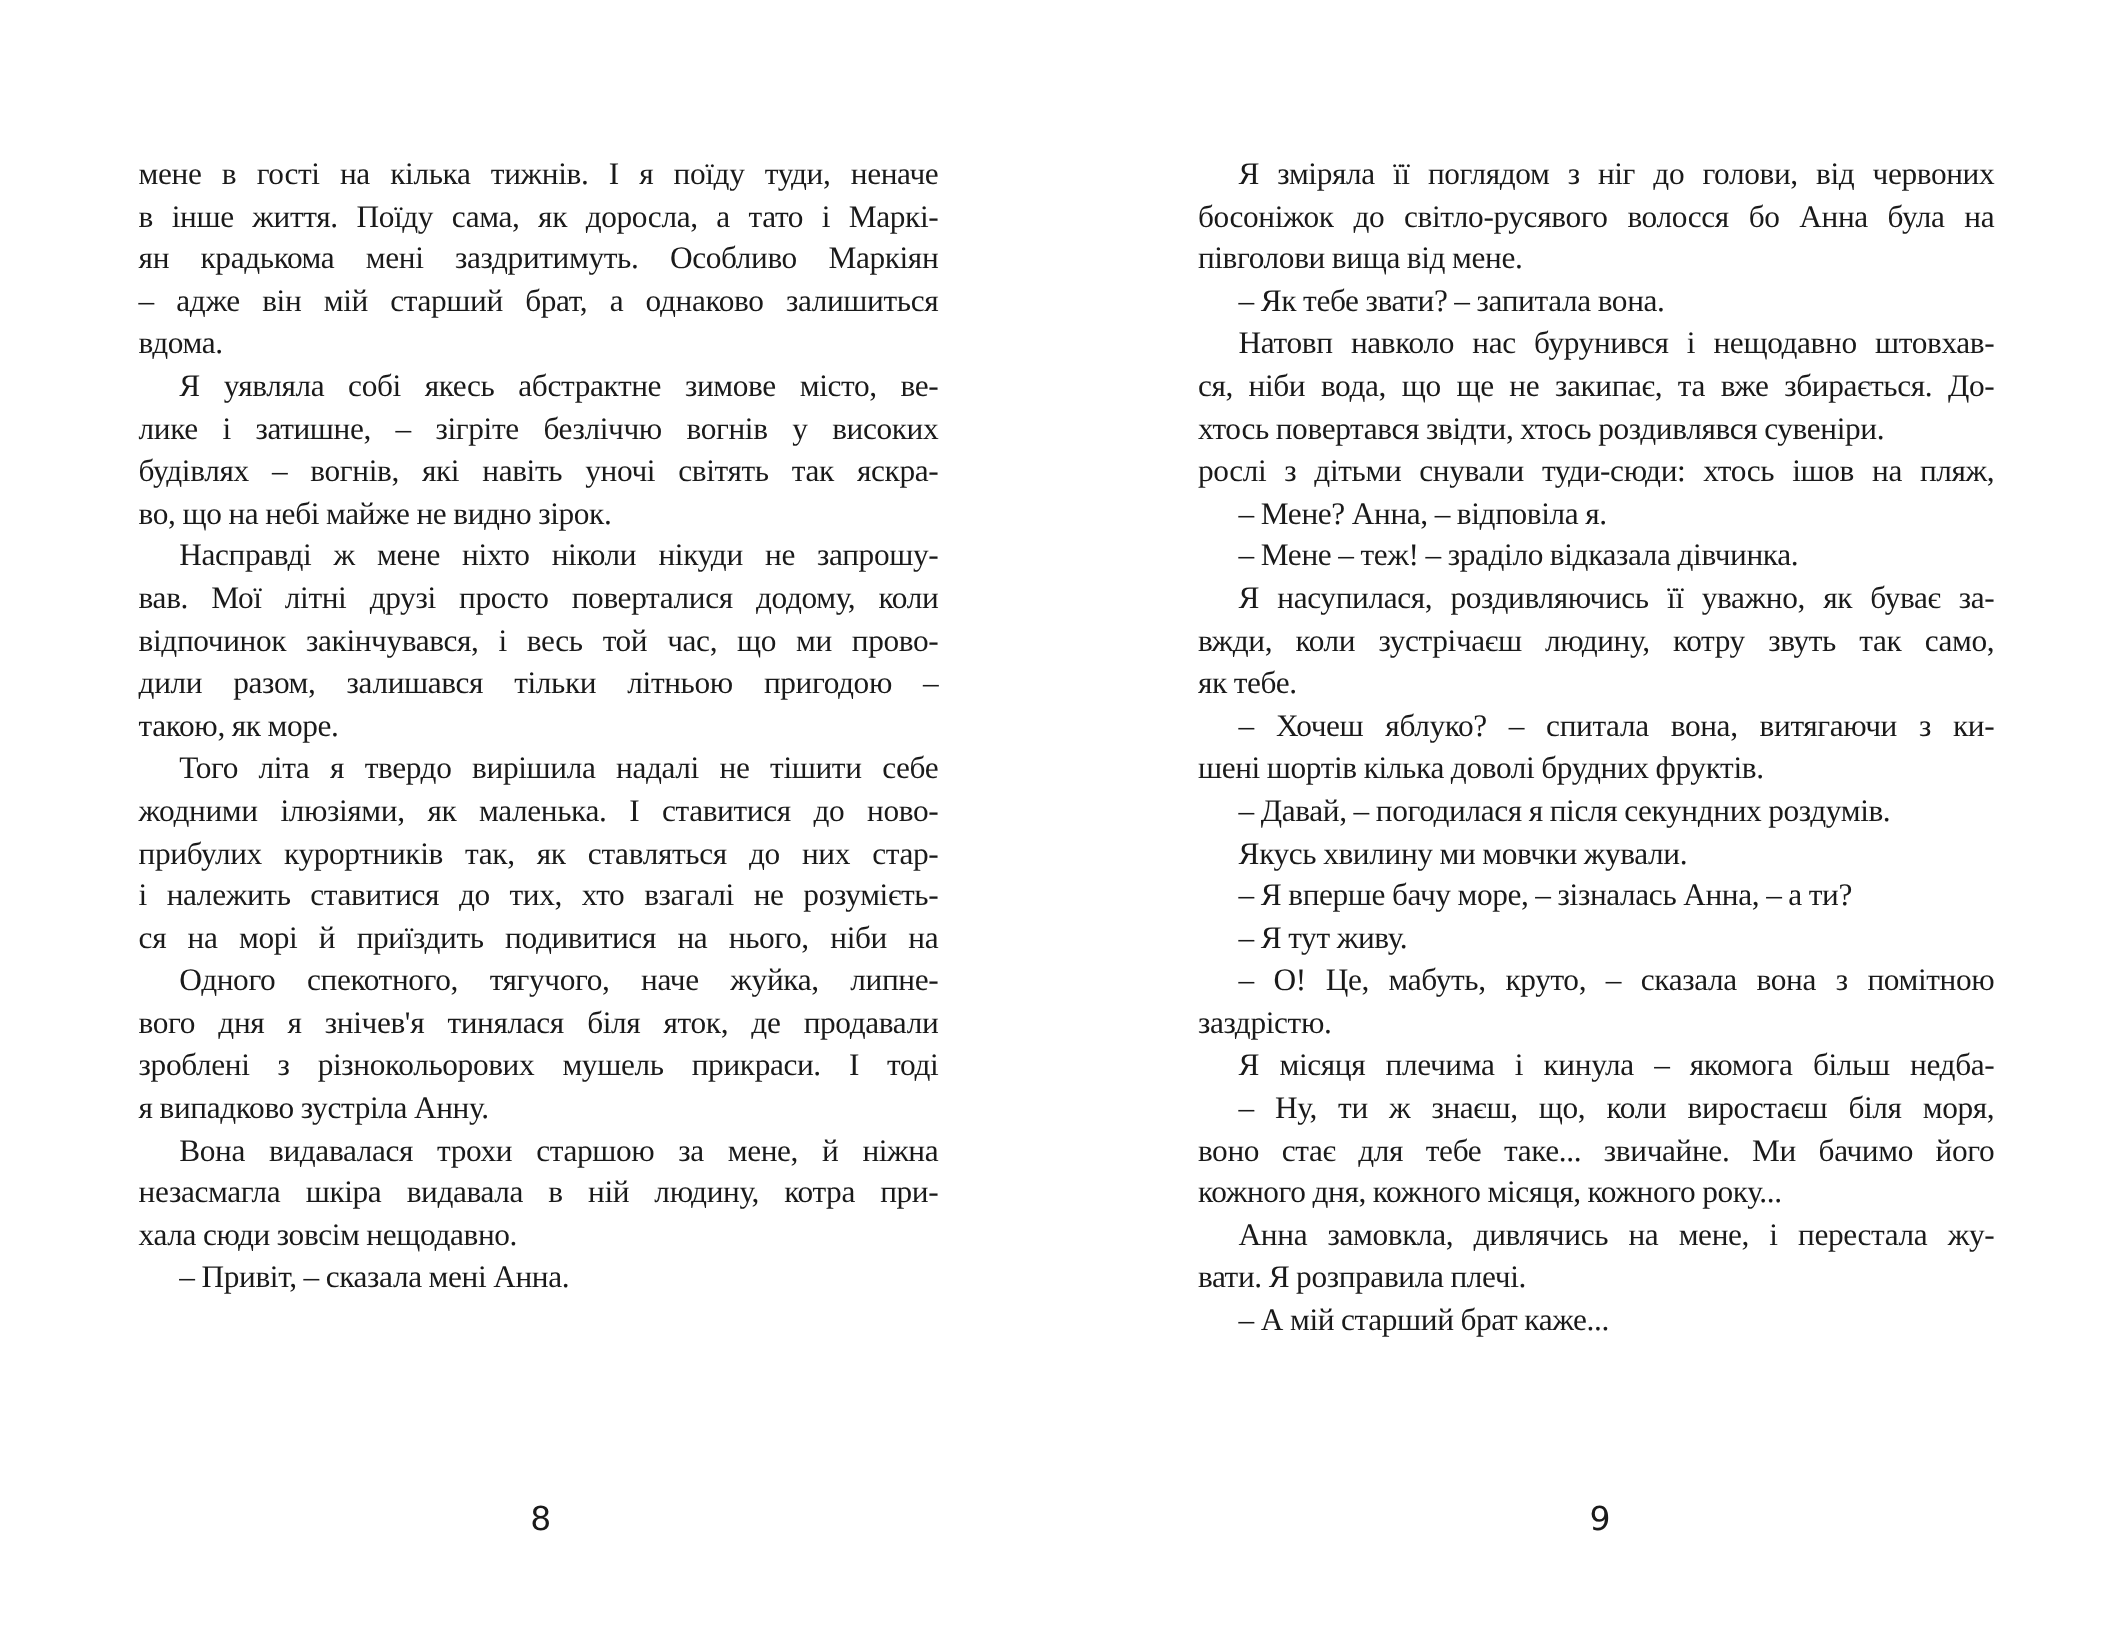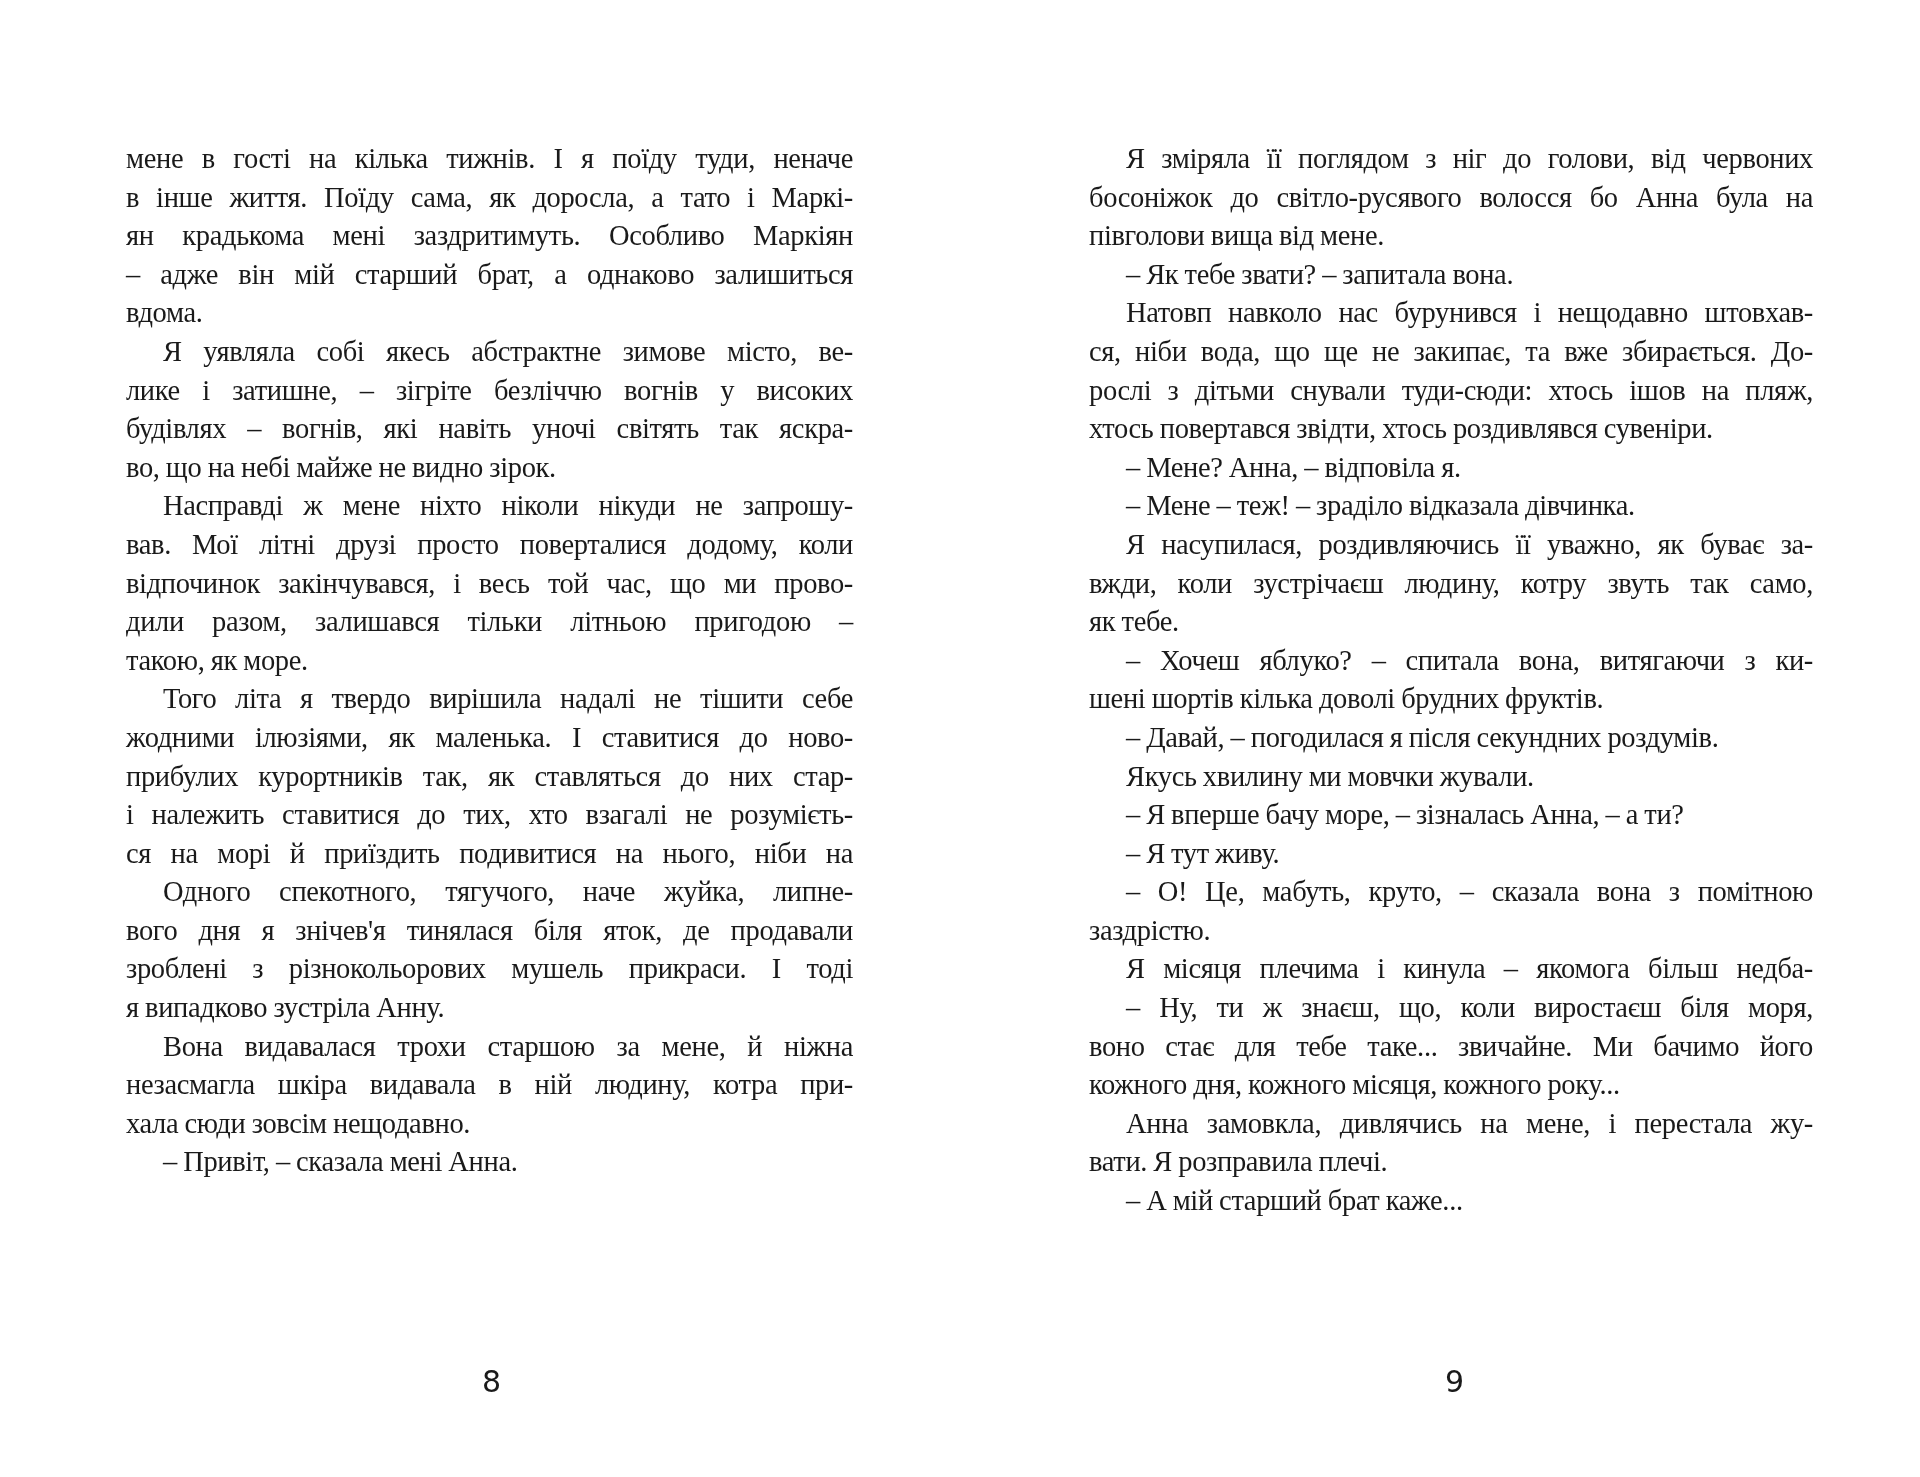--- a/index.html
+++ b/index.html
@@ -106,22 +106,22 @@
   </div>
 
   <div class="page right">
     <div class="text-block" id="right-text">
         <span class="line indent">Я зміряла її поглядом з ніг до голови, від червоних</span>
         <span class="line">босоніжок до світло-русявого волосся бо Анна була на</span>
         <span class="line last">півголови вища від мене.</span>
         <span class="line indent last">– Як тебе звати? – запитала вона.</span>
         <span class="line indent">Натовп навколо нас бурунився і нещодавно штовхав-</span>
         <span class="line">ся, ніби вода, що ще не закипає, та вже збирається. До-</span>
+        <span class="line last">хтось повертався звідти, хтось роздивлявся сувеніри.</span>
         <span class="line">рослі з дітьми снували туди-сюди: хтось ішов на пляж,</span>
-        <span class="line last">хтось повертався звідти, хтось роздивлявся сувеніри.</span>
         <span class="line indent last">– Мене? Анна, – відповіла я.</span>
         <span class="line indent last">– Мене – теж! – зраділо відказала дівчинка.</span>
         <span class="line indent">Я насупилася, роздивляючись її уважно, як буває за-</span>
         <span class="line">вжди, коли зустрічаєш людину, котру звуть так само,</span>
         <span class="line last">як тебе.</span>
         <span class="line indent">– Хочеш яблуко? – спитала вона, витягаючи з ки-</span>
         <span class="line last">шені шортів кілька доволі брудних фруктів.</span>
         <span class="line indent last">– Давай, – погодилася я після секундних роздумів.</span>
         <span class="line indent last">Якусь хвилину ми мовчки жували.</span>
         <span class="line indent last">– Я вперше бачу море, – зізналась Анна, – а ти?</span>

